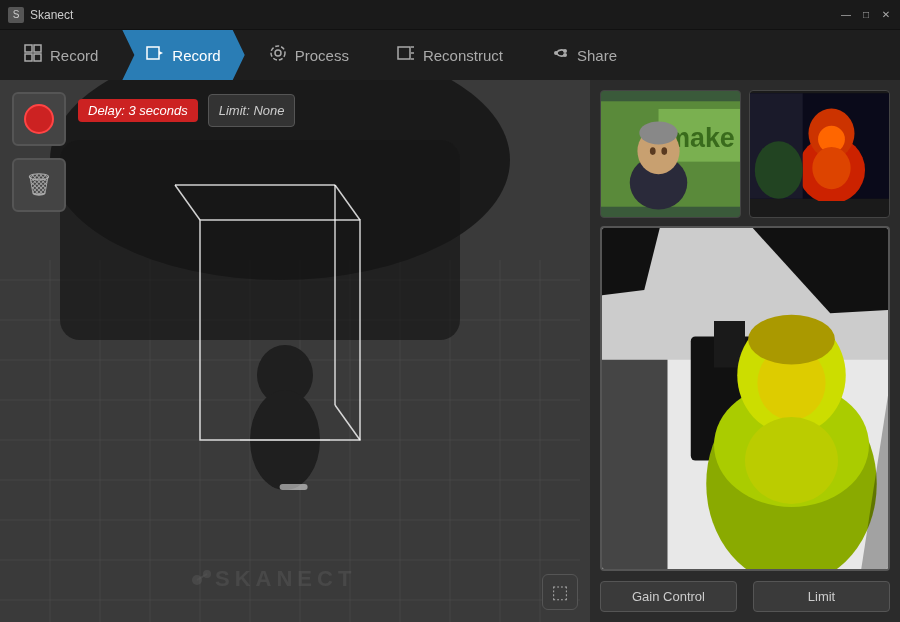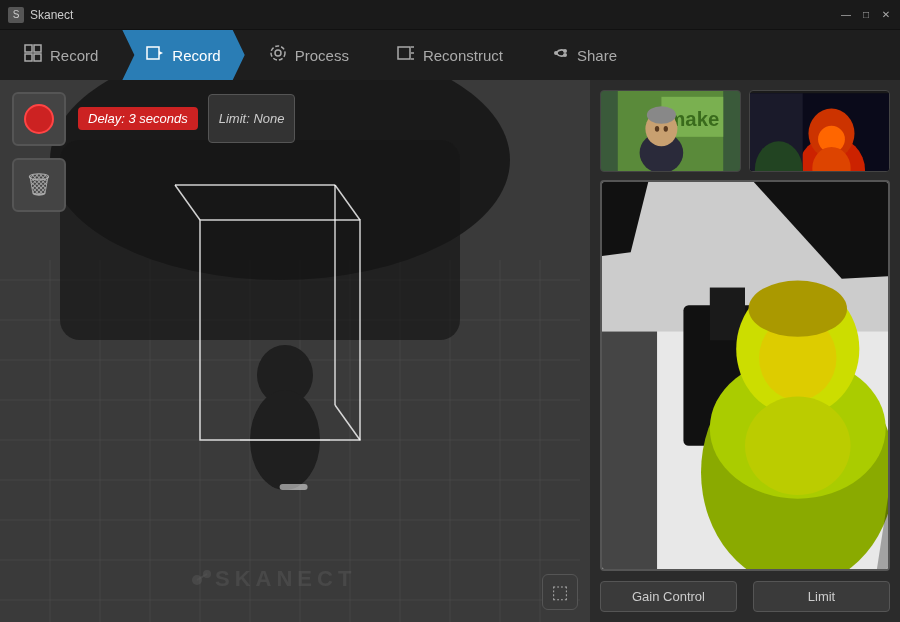--- a/index.html
+++ b/index.html
@@ -165,21 +165,21 @@
       border-radius: 4px;
       padding: 4px 10px;
       font-size: 13px;
       color: #fff;
       font-style: italic;
     }
     #limit-box {
       background: #333;
       border: 1px solid #555;
       border-radius: 4px;
-      padding: 16px 10px;
+      padding: 8px 10px;
       font-size: 13px;
       color: #ccc;
       font-style: italic;
     }
 
     
     #watermark {
       position: absolute;
       bottom: 30px;
       left: 50%;
@@ -204,21 +204,21 @@
       gap: 8px;
     }
 
     #top-thumbnails {
       display: flex;
       gap: 8px;
     }
 
     .thumbnail {
       flex: 1;
-      height: 82px;
+      height: 128px;
       border-radius: 4px;
       overflow: hidden;
       position: relative;
       border: 1px solid #444;
     }
 
     
     #rgb-thumb {
       background: #3a5a3a;
       position: relative;

